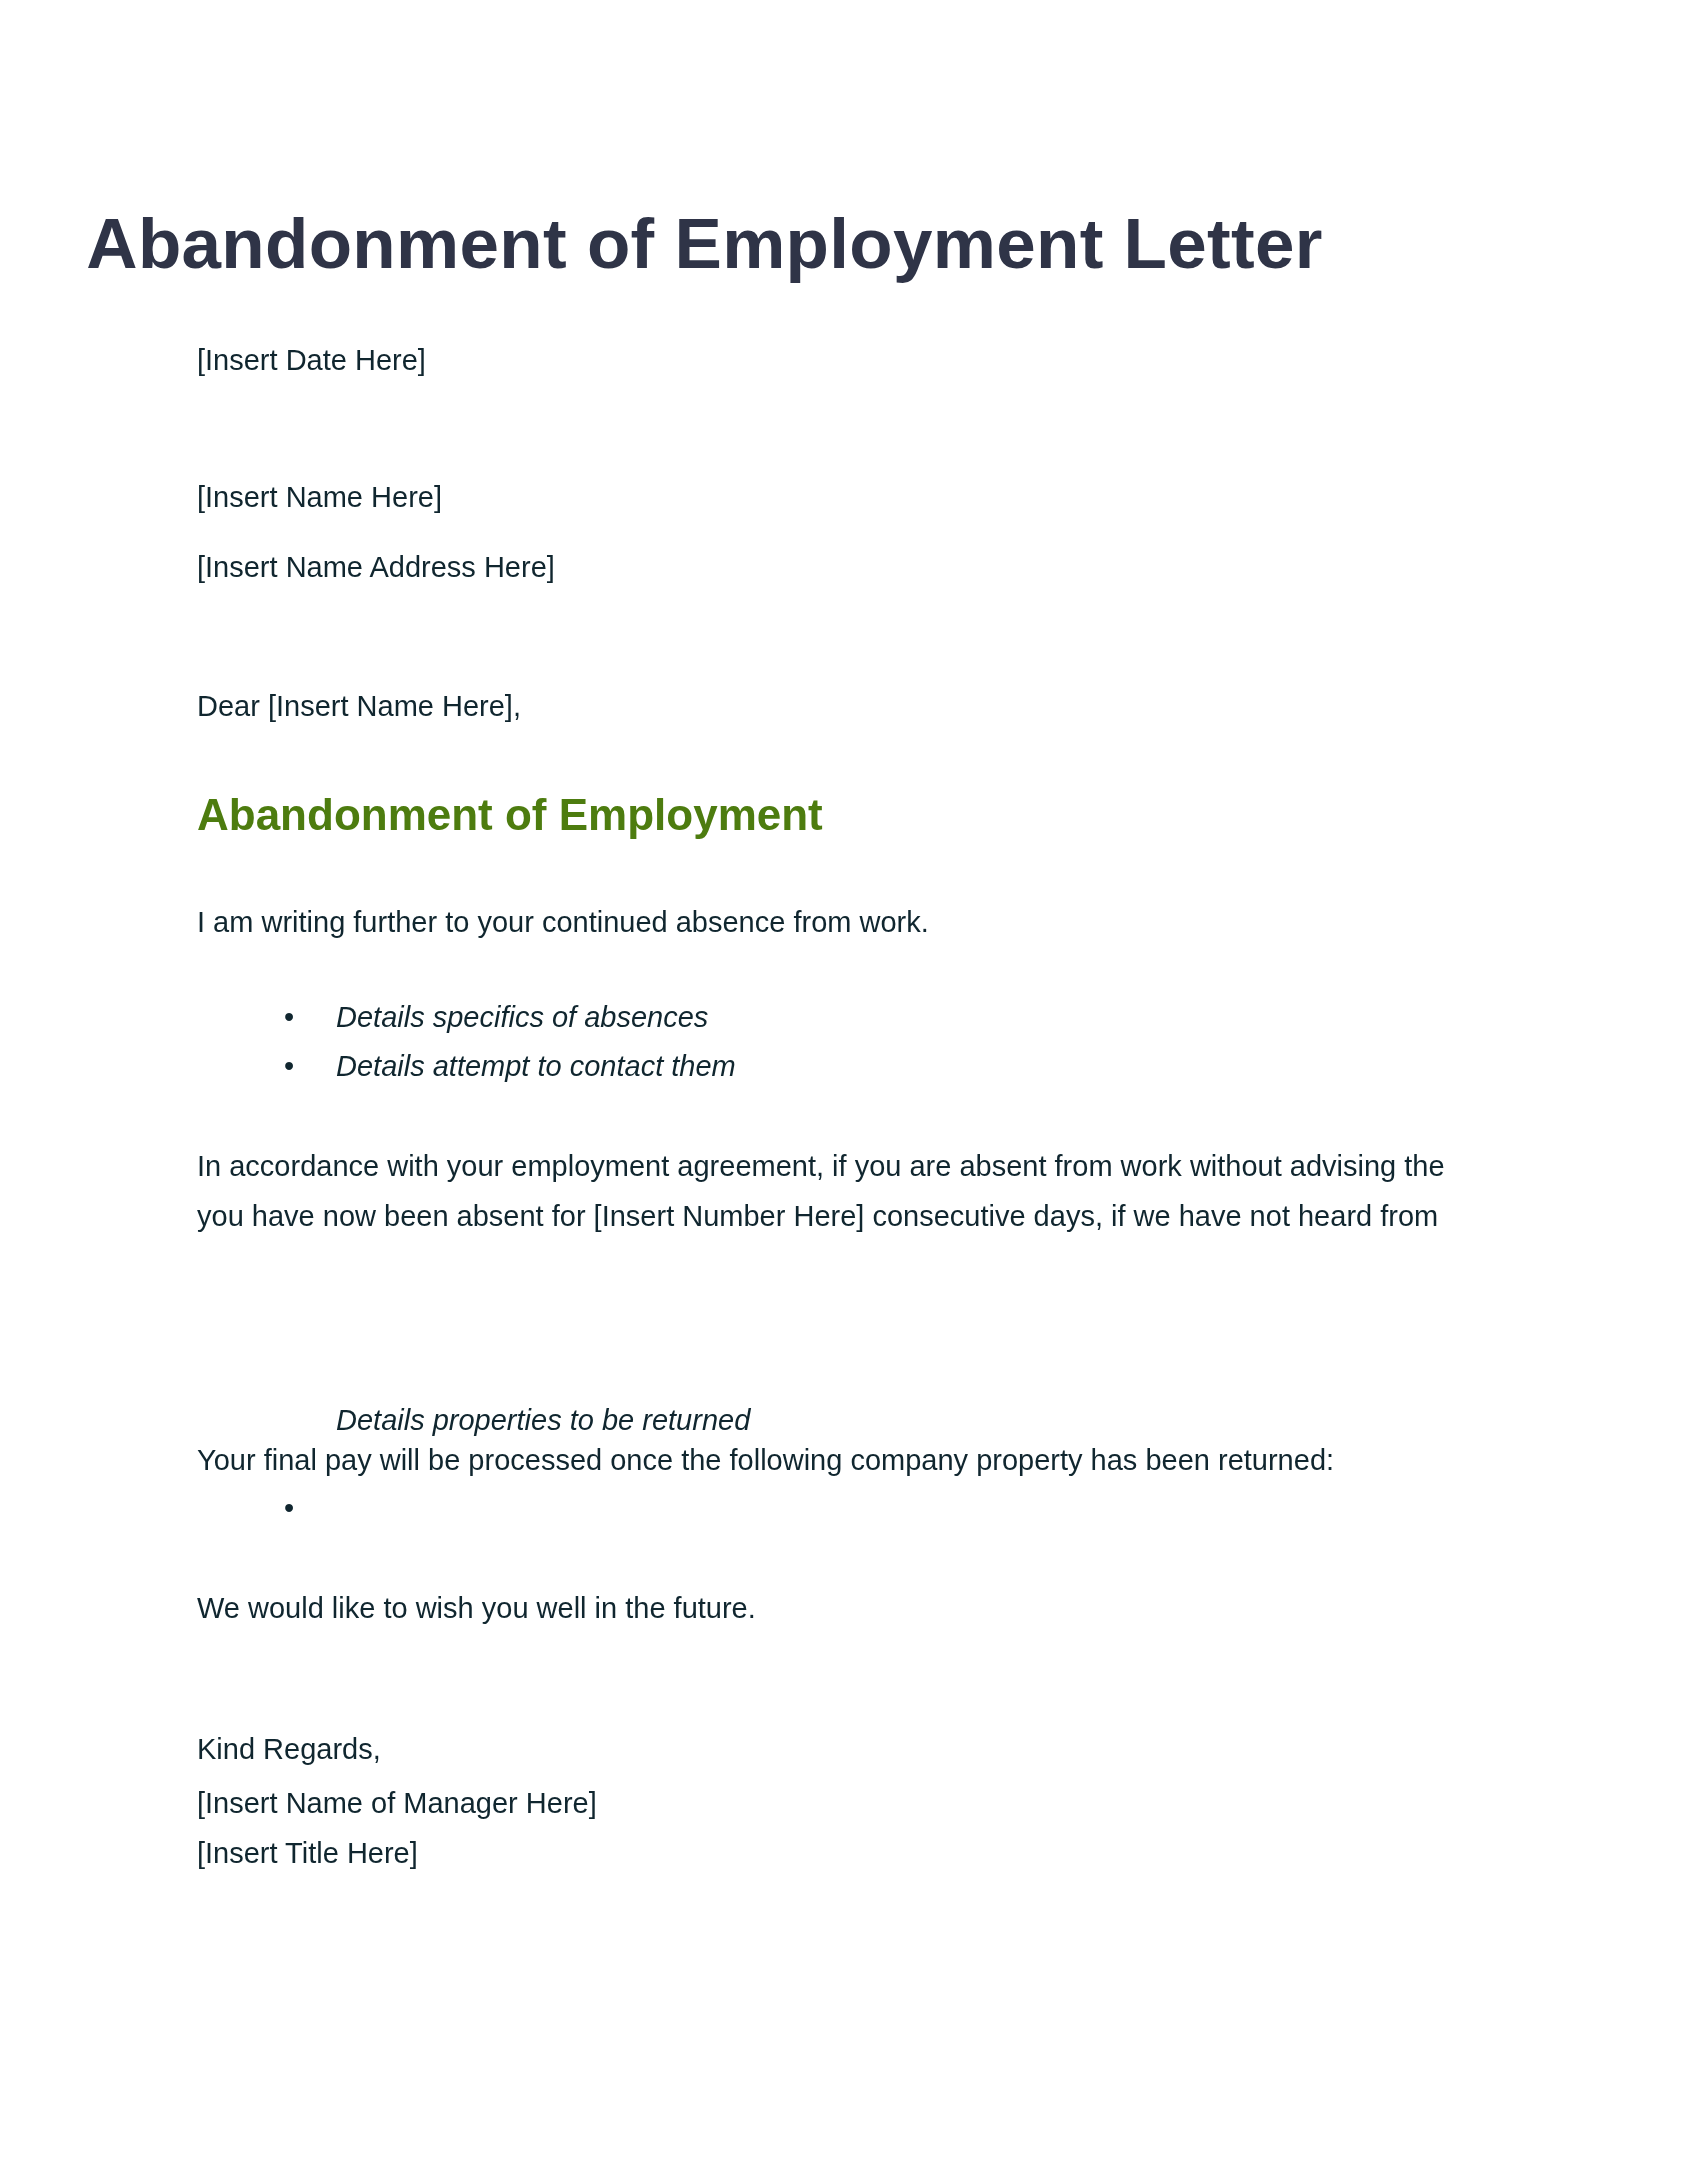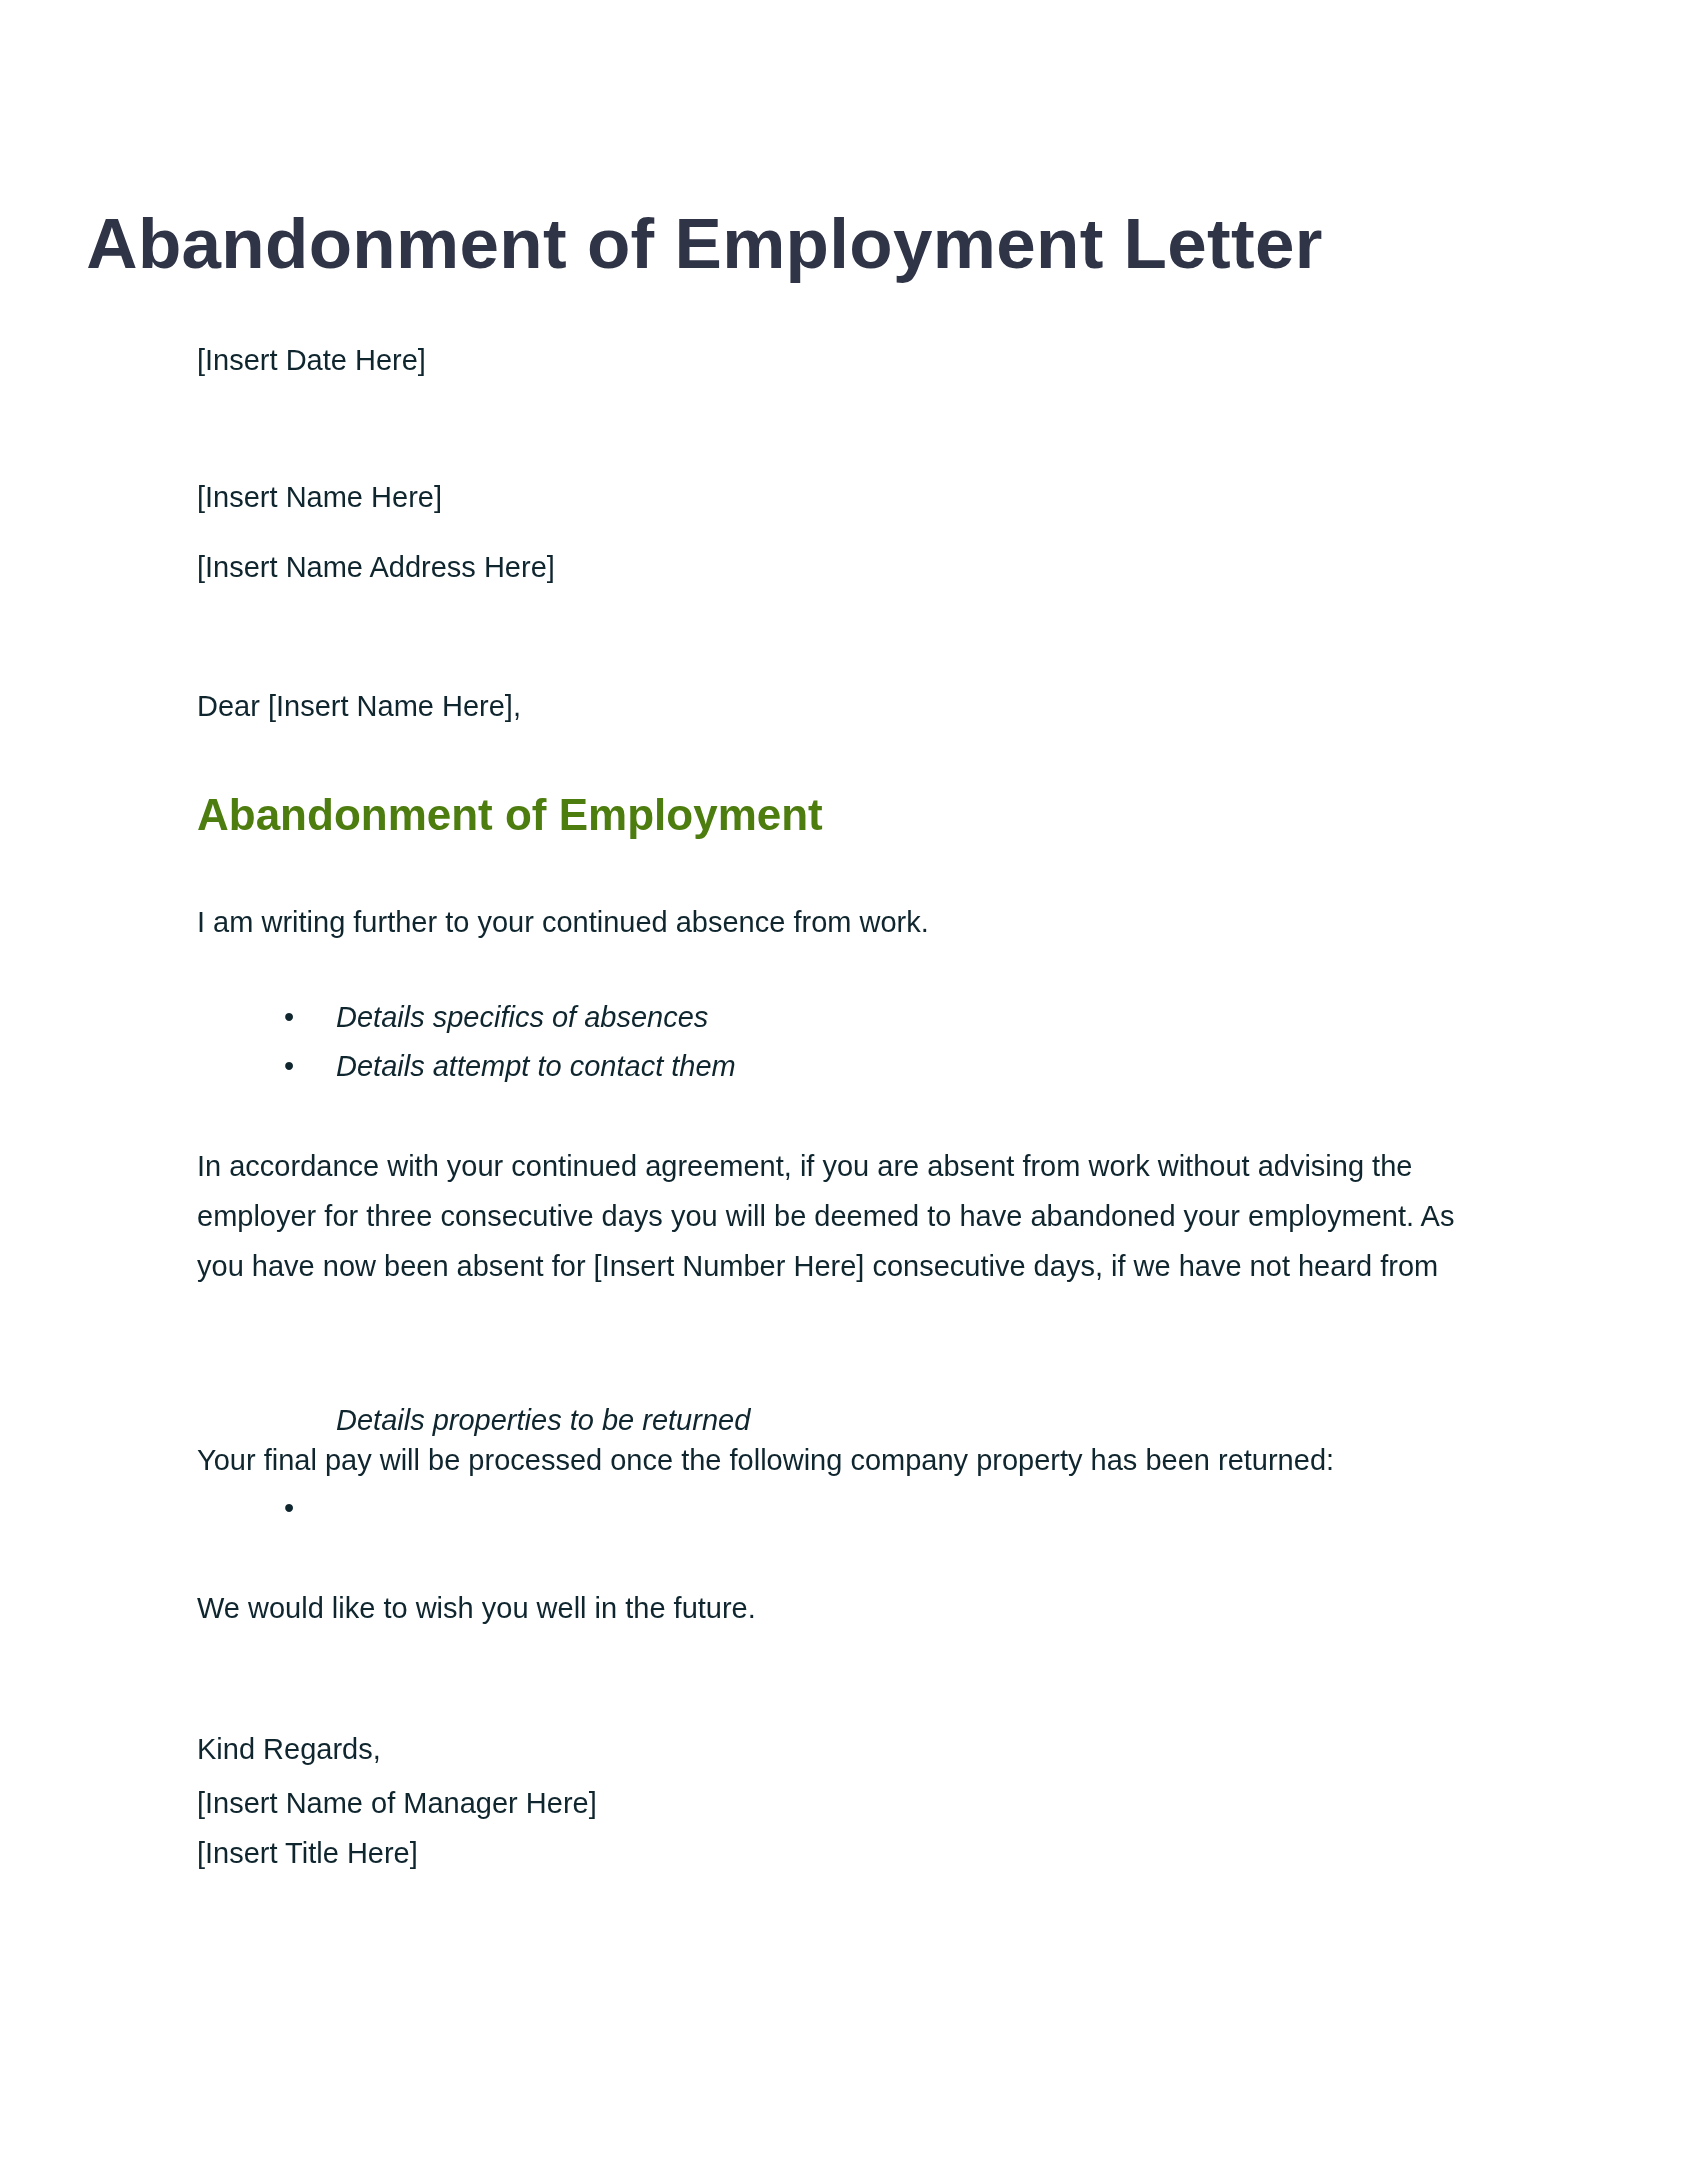--- a/index.html
+++ b/index.html
@@ -38,22 +38,21 @@
       <span class="abs bullet-dot" style="top:1001px">•</span>
       <span class="abs bullet-text" style="top:1001px">Details specifics of absences</span>
     </div>
     <div>
       <span class="abs bullet-dot" style="top:1050px">•</span>
       <span class="abs bullet-text" style="top:1050px">Details attempt to contact them</span>
     </div>
   </div>
 
   <div class="para" style="top:1141px">
-    <span>In accordance with your continued agreement, if you are absent from work without advising the</span>
-    <span>employer for three consecutive days you will be deemed to have abandoned your employment. As</span>
+    <span>In accordance with your employment agreement, if you are absent from work without advising the</span>
     <span>you have now been absent for [Insert Number Here] consecutive days, if we have not heard from</span>
   </div>
 
   <div class="abs line" style="top:1442px">Your final pay will be processed once the following company property has been returned:</div>
 
   <div>
     <div>
       <span class="abs bullet-dot" style="top:1492px">•</span>
       <span class="abs bullet-text" style="top:1404px">Details properties to be returned</span>
     </div>

